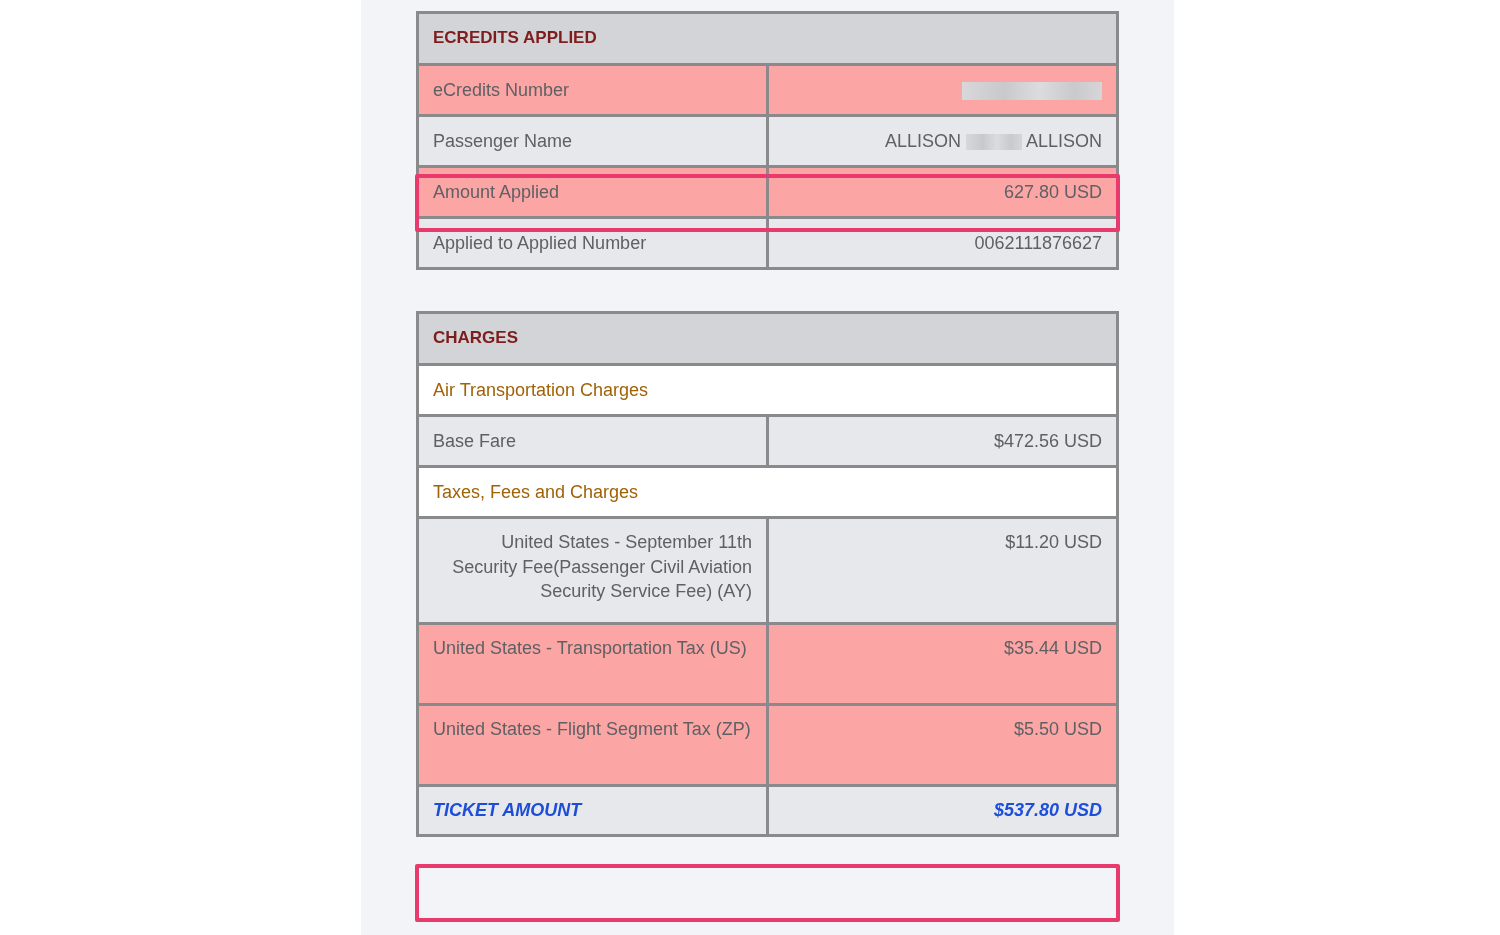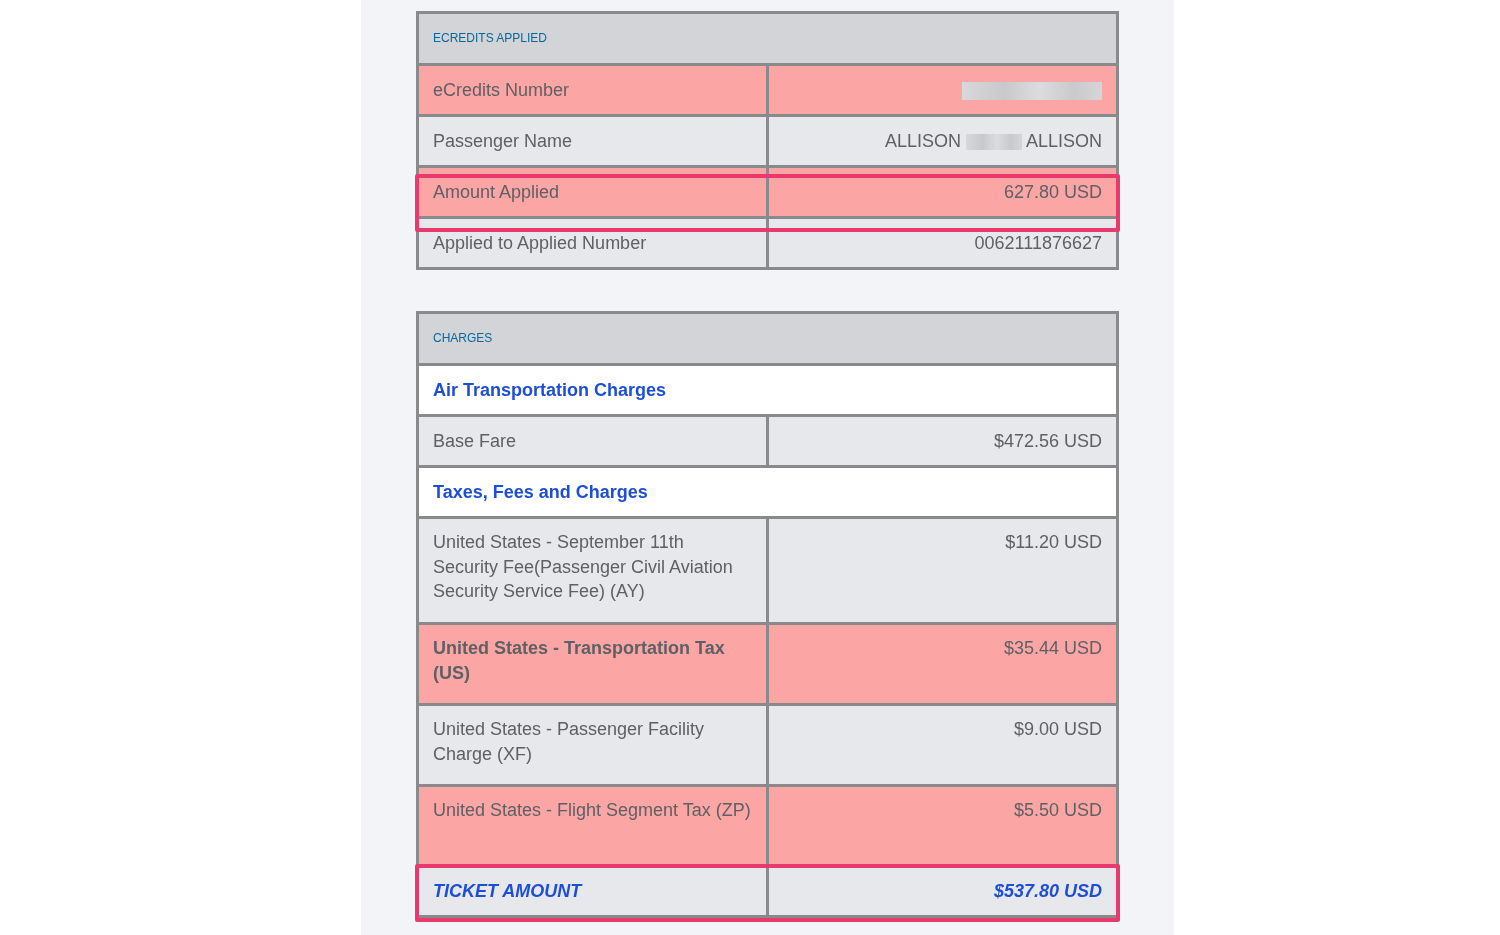--- a/index.html
+++ b/index.html
@@ -18,24 +18,24 @@
   }
   table.section td {
     border: 3px solid #8a8a8c;
     padding: 0 14px;
     vertical-align: middle;
     line-height: 24.5px;
   }
   table.section td.label { width: 322px; }
   table.section td.value { text-align: right; }
   .hdr td {
-    background: #d3d4d7; font-weight: normal; height: 49px; font-size: 12px;
-    color: #0369a1;
+    background: #d3d4d7; font-weight: bold; height: 49px; font-size: 17px;
+    color: #7f1d1d;
   }
-  .sub td { background: #ffffff; font-weight: bold; height: 48px; color: #1d4ed8; }
+  .sub td { background: #ffffff; font-weight: normal; height: 48px; color: #a16207; }
   tr.white td { background: #fca5a5; }
   tr.gray td { background: #e6e8ec; }
   tr.single td { height: 48px; }
   tr.multi td { vertical-align: top; padding-top: 11px; padding-bottom: 13px; }
   tr.total td { background: #e6e8ec; font-weight: bold; height: 47px; color: #1d4ed8; font-style: italic; }
   .redacted {
     display: inline-block; background: linear-gradient(90deg,#d8d8da,#c9c9cb 30%,#dcdcde 55%,#cacacc 80%,#d6d6d8);
     filter: blur(0.6px); vertical-align: middle;
   }
   .highlight {
@@ -86,30 +86,26 @@
     <td colspan="2">Air Transportation Charges</td>
   </tr>
   <tr class="gray single">
     <td class="label">Base Fare</td>
     <td class="value">$472.56 USD</td>
   </tr>
   <tr class="sub">
     <td colspan="2">Taxes, Fees and Charges</td>
   </tr>
   <tr class="gray multi">
-    <td class="label" style="height:79px;">United States - September 11th Security Fee(Passenger Civil Aviation Security Service Fee) (AY)</td>
+    <td class="label" style="height:79px;text-align:right;">United States - September 11th Security Fee(Passenger Civil Aviation Security Service Fee) (AY)</td>
     <td class="value">$11.20 USD</td>
   </tr>
   <tr class="white multi">
-    <td class="label" style="height:54px;font-weight:bold;">United States - Transportation Tax (US)</td>
+    <td class="label" style="height:54px;">United States - Transportation Tax (US)</td>
     <td class="value">$35.44 USD</td>
-  </tr>
-  <tr class="gray multi">
-    <td class="label" style="height:54px;">United States - Passenger Facility Charge (XF)</td>
-    <td class="value">$9.00 USD</td>
   </tr>
   <tr class="white multi">
     <td class="label" style="height:54px;">United States - Flight Segment Tax (ZP)</td>
     <td class="value">$5.50 USD</td>
   </tr>
   <tr class="total">
     <td class="label">TICKET AMOUNT</td>
     <td class="value">$537.80 USD</td>
   </tr>
 </tbody>

